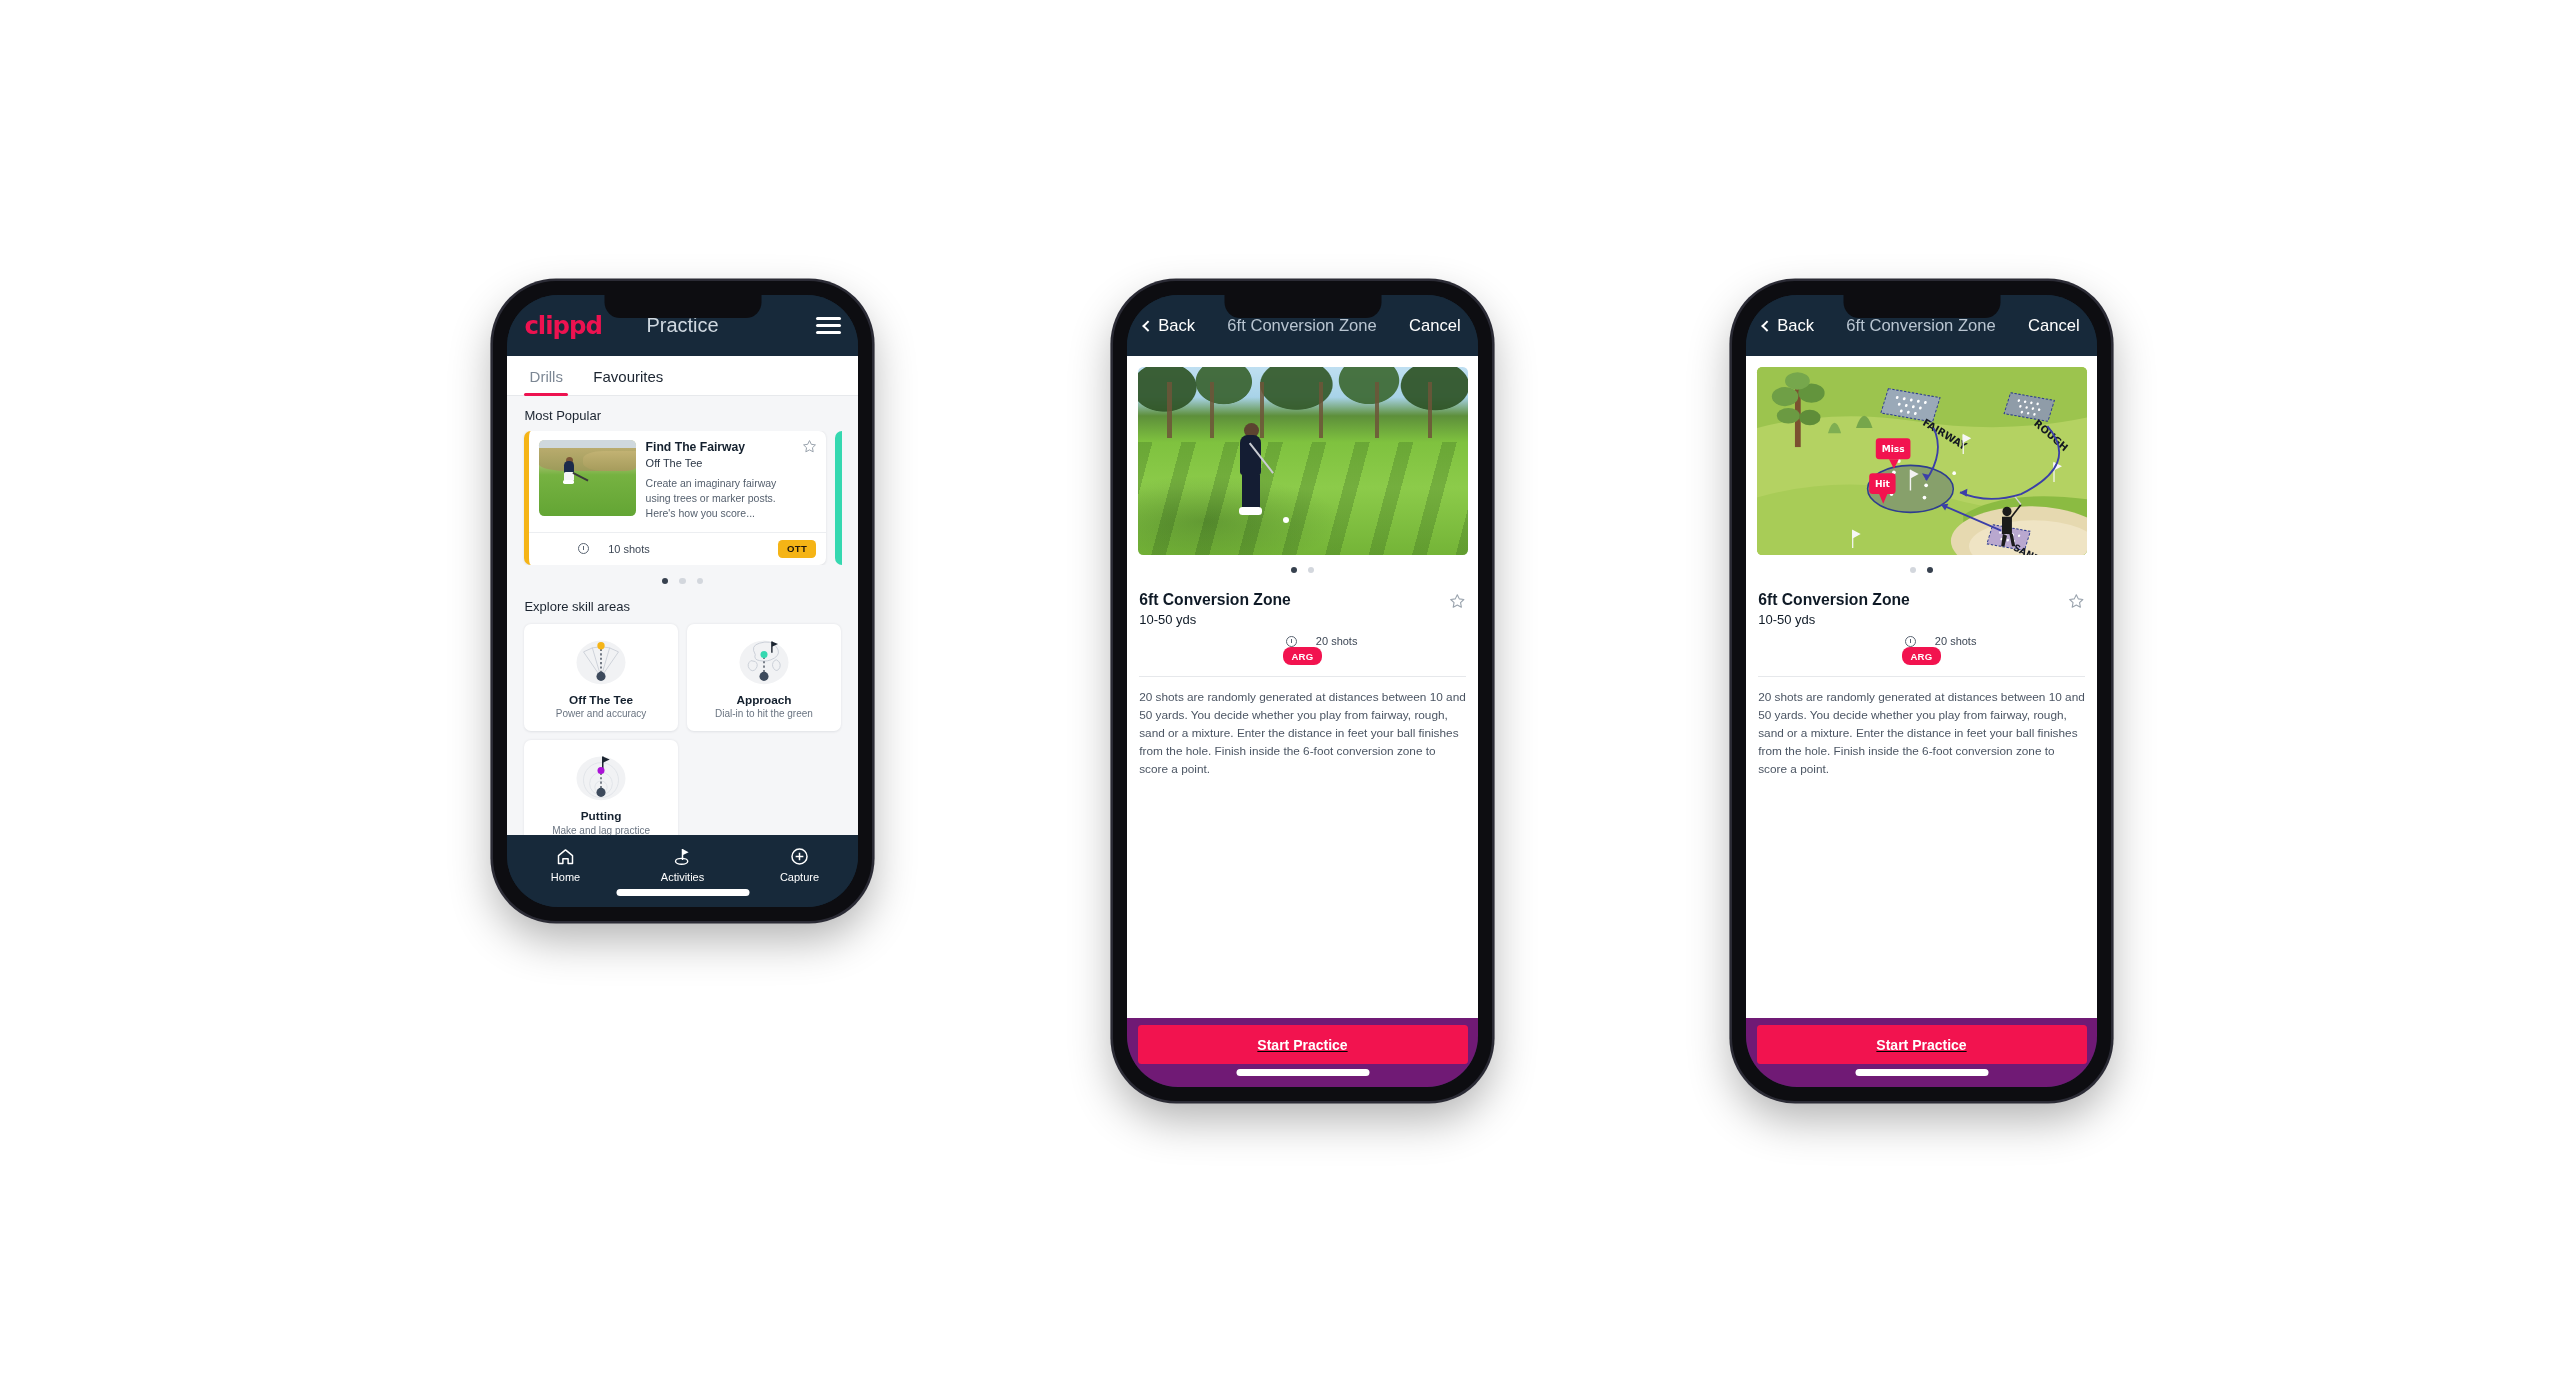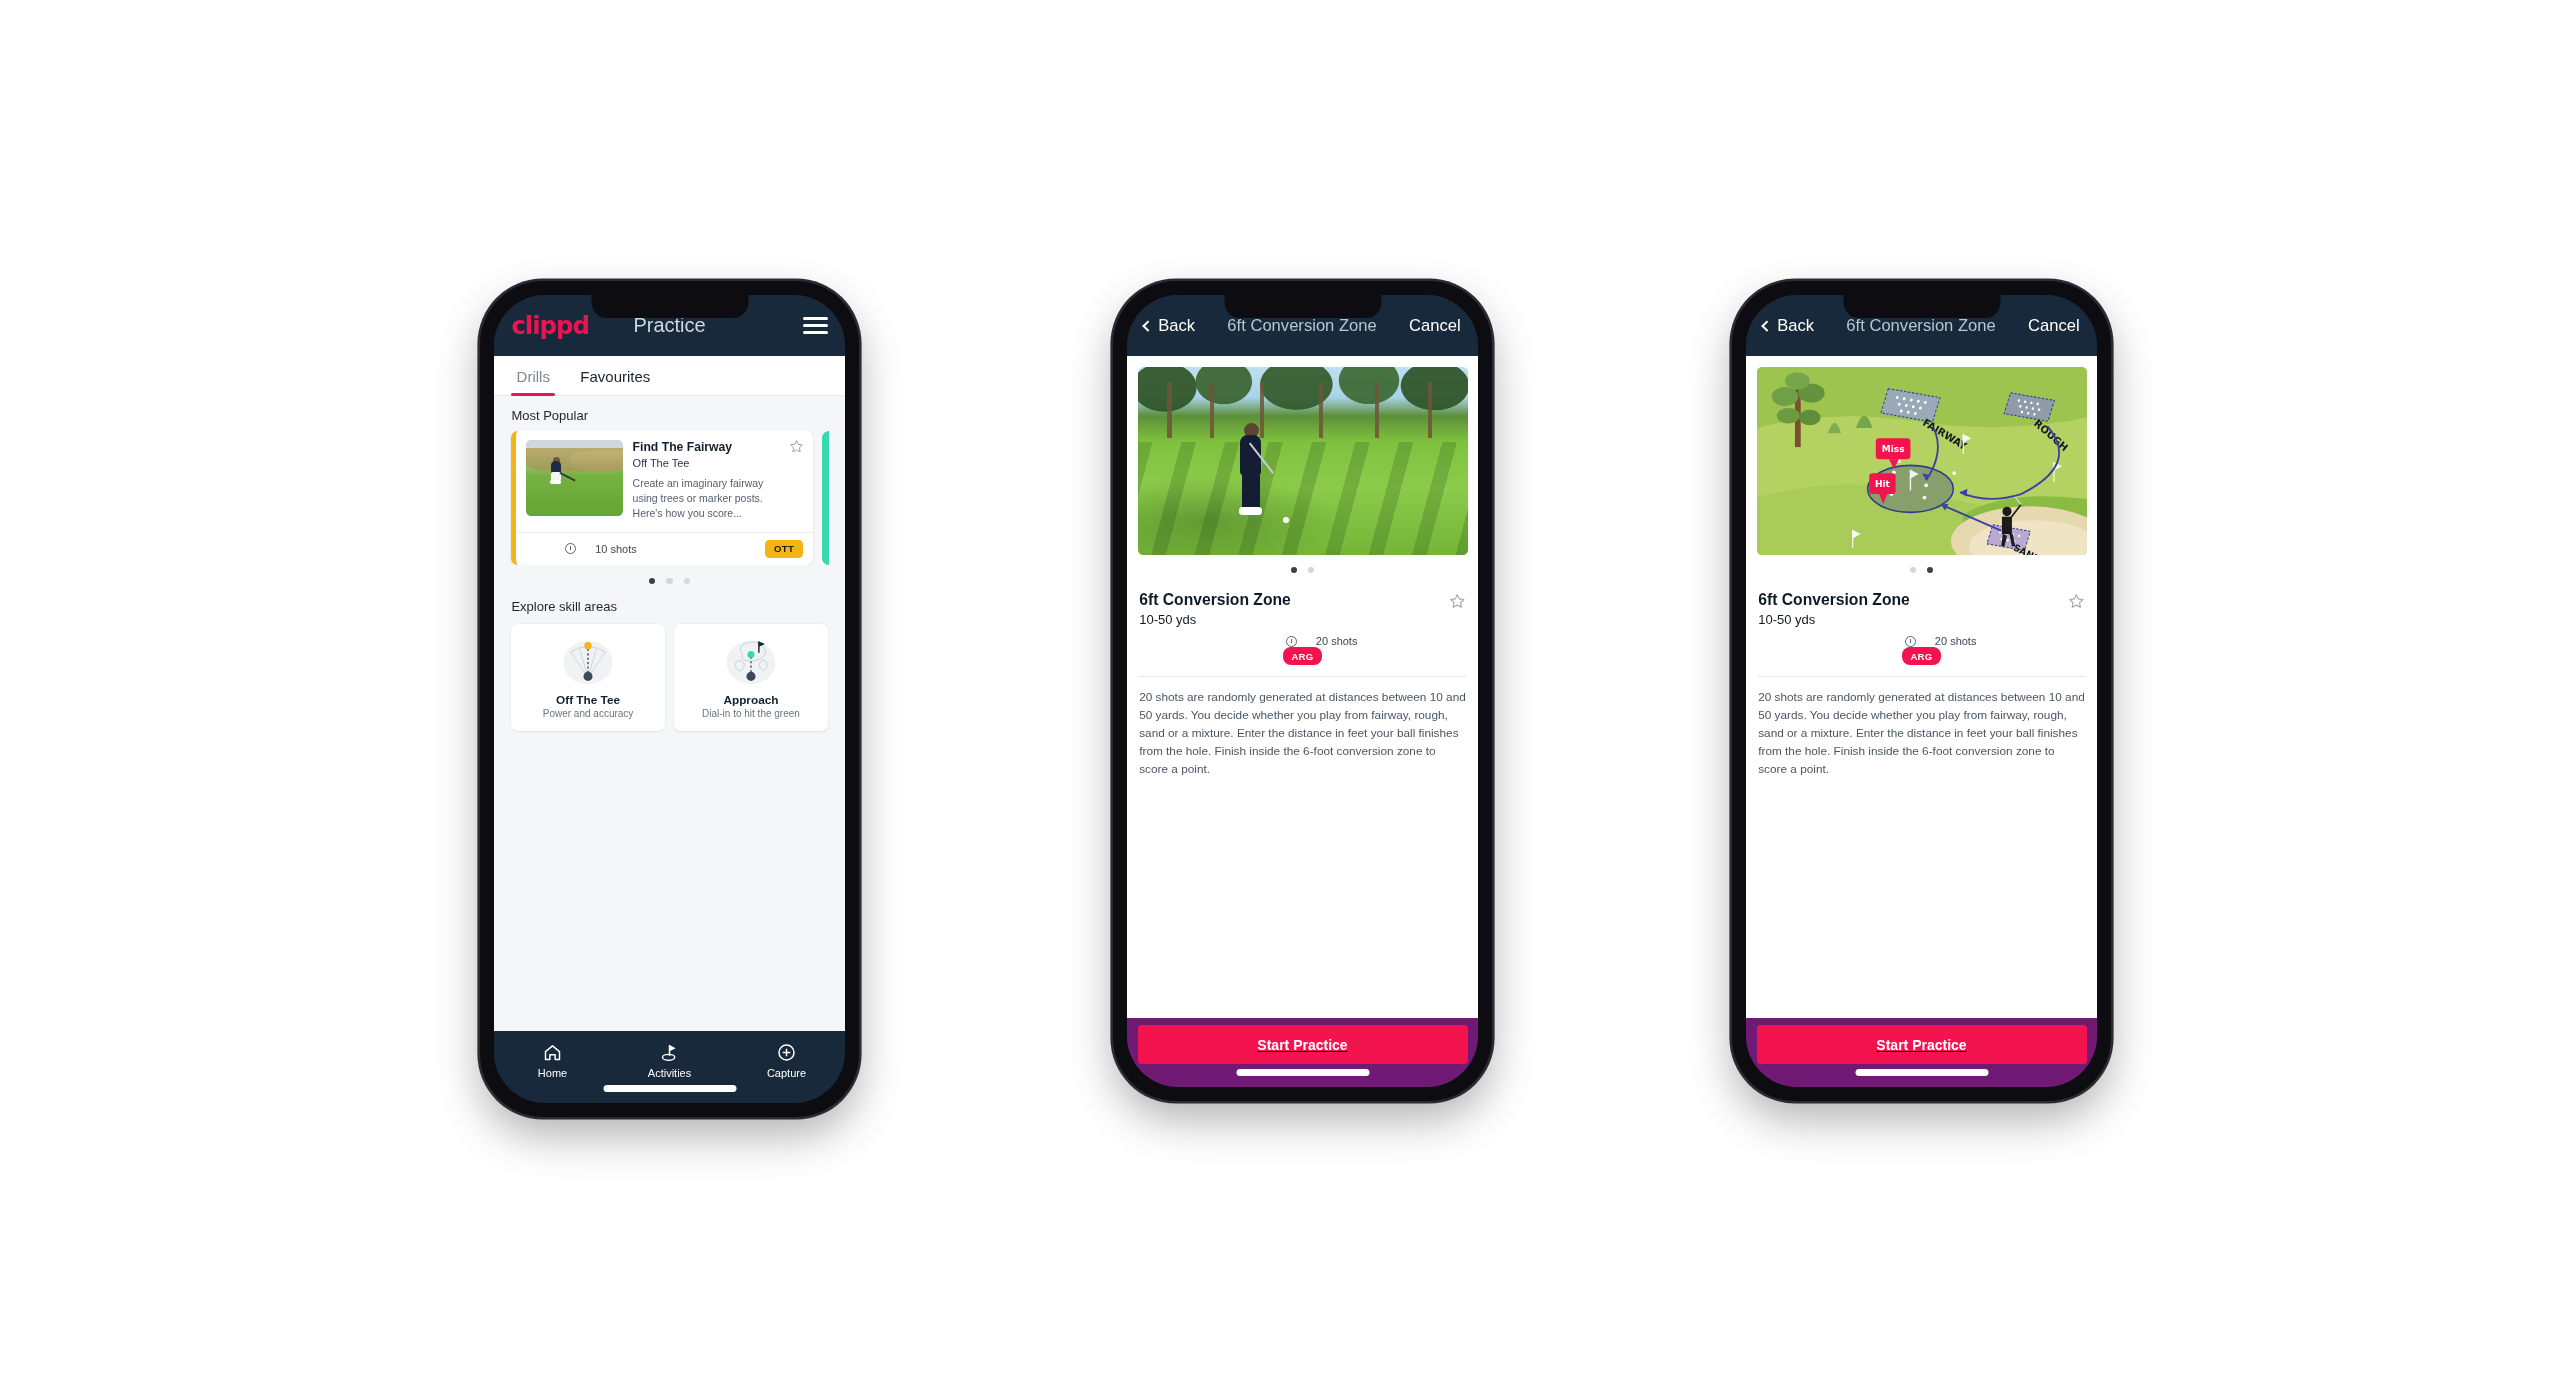--- a/index.html
+++ b/index.html
@@ -46,21 +46,21 @@
     position: absolute;
     bottom: 11.3px; left: 50%;
     transform: translateX(-50%);
     width: 133px; height: 7px;
     border-radius: 4.4px;
     background: #ffffff;
     z-index: 40;
   }
 
   
-  #phone1 { left: 480px; top: 281px; width: 379px; height: 836px; }
+  #phone1 { left: 493px; top: 281px; width: 379px; height: 640px; }
   #phone2 { left: 1113px; top: 281px; width: 379px; height: 820px; }
   #phone3 { left: 1732px; top: 281px; width: 379px; height: 820px; }
 
   
   .app-header {
     height: 61px;
     background: #17293a;
     display: flex;
     align-items: center;
     padding: 0 17.4px;
@@ -421,20 +421,37 @@
                 <line x1="32" y1="46" x2="32" y2="22" stroke="#3d4755" stroke-width="1.5" stroke-dasharray="2.4 2.6"></line>
                 <circle cx="32" cy="21" r="4" fill="#35d8b0"></circle>
                 <circle cx="32" cy="46" r="5.2" fill="#3d4a5c"></circle>
               </svg>
             </div>
             <div class="skill-name">Approach</div>
             <div class="skill-sub">Dial-in to hit the green</div>
           </div>
 
 
+          <div class="skill-card">
+            <div class="skill-ic">
+              <svg width="56" height="51" viewBox="0 0 64 58">
+                <ellipse cx="32" cy="30" rx="28" ry="25" fill="#f1f2f4"></ellipse>
+                <circle cx="32" cy="32" r="20" fill="none" stroke="#dfe2e7" stroke-width="1"></circle>
+                <circle cx="32" cy="36" r="13" fill="none" stroke="#dfe2e7" stroke-width="1"></circle>
+                <circle cx="32" cy="40" r="7" fill="none" stroke="#dfe2e7" stroke-width="1"></circle>
+                <line x1="34" y1="5" x2="34" y2="20" stroke="#1b2430" stroke-width="1.7"></line>
+                <path d="M34 5 L42 8.5 L34 12 Z" fill="#1b2430"></path>
+                <line x1="32" y1="46" x2="32" y2="22" stroke="#3d4755" stroke-width="1.5" stroke-dasharray="2.4 2.6"></line>
+                <circle cx="32" cy="21" r="4" fill="#ab12d6"></circle>
+                <circle cx="32" cy="46" r="5.2" fill="#3d4a5c"></circle>
+              </svg>
+            </div>
+            <div class="skill-name">Putting</div>
+            <div class="skill-sub">Make and lag practice</div>
+          </div>
 
         </div>
       </div>
 
       <div class="bottom-nav">
         <div class="nav-item">
           <svg width="21" height="21" viewBox="0 0 24 24">
             <path d="M4 11 L12 4.5 L20 11 V20 H15 V14.5 H9 V20 H4 Z" fill="none" stroke="#ffffff" stroke-width="1.7" stroke-linejoin="round"></path>
           </svg>
           <span class="nav-label">Home</span>

